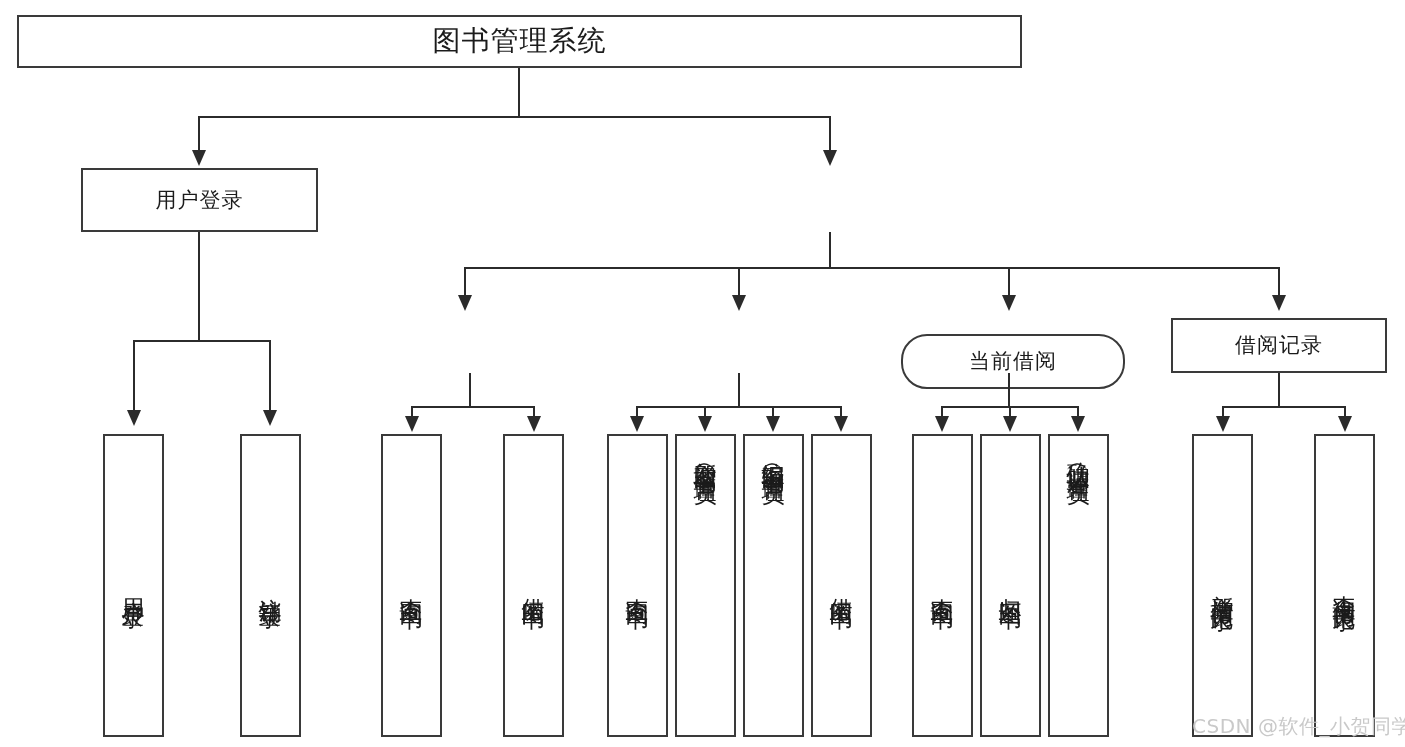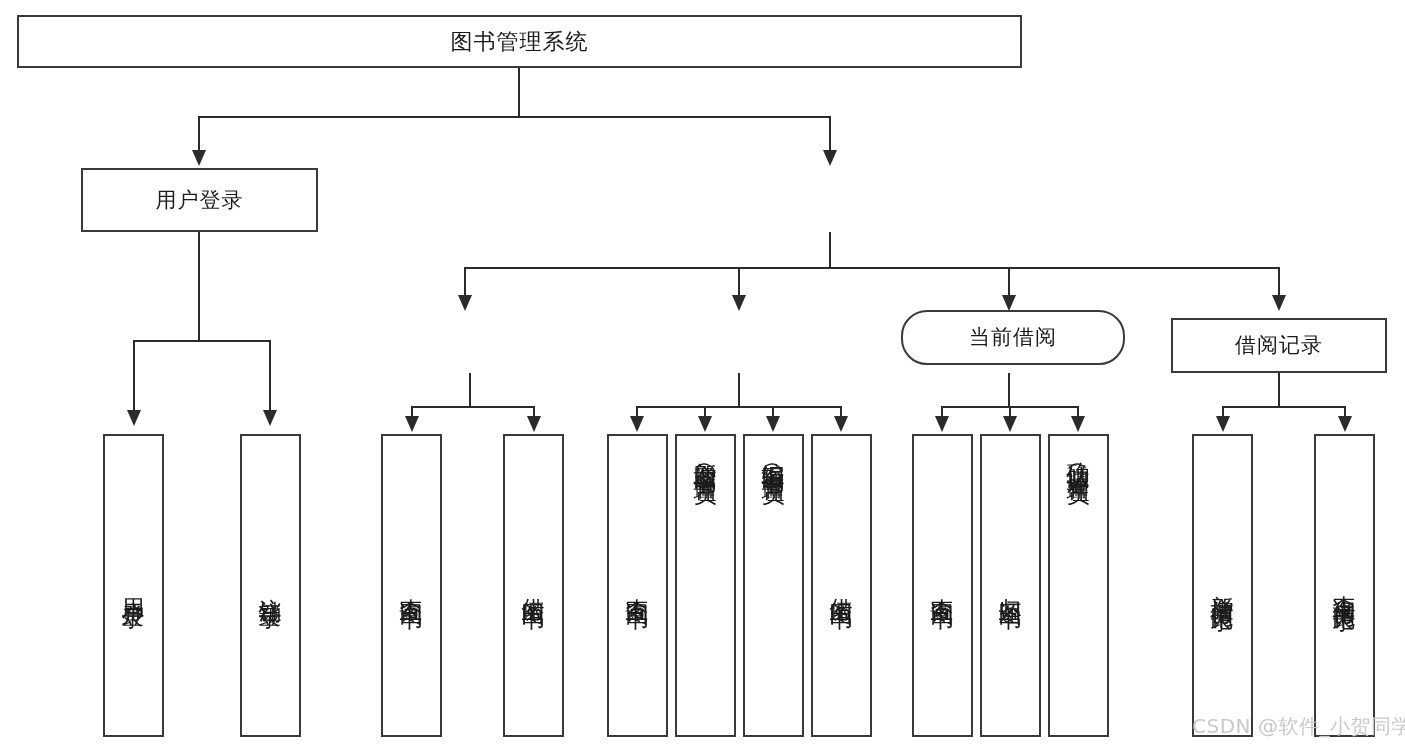--- a/index.html
+++ b/index.html
@@ -33,21 +33,21 @@
     display: block;
     text-align: center;
     line-height: 1.15;
     letter-spacing: 1px;
   }
   
   .node.horiz .label {
     font-size: 21px;
     white-space: nowrap;
   }
-  .node.root .label { font-size: 22px; }
+  .node.root .label { font-size: 28px; }
 
   
   .node.vert {
     align-items: flex-start;
     justify-content: center;
     padding-top: 8px;
   }
   .node.vert .label {
     writing-mode: vertical-rl;
     text-orientation: upright;
@@ -129,21 +129,21 @@
   <div class="arrow" style="left:732px; top:295px;"></div>
 
   <div class="conn vline" style="left:1008px; top:267px; width:2px; height:30px;"></div>
   <div class="arrow" style="left:1002px; top:295px;"></div>
 
   <div class="conn vline" style="left:1278px; top:267px; width:2px; height:30px;"></div>
   <div class="arrow" style="left:1272px; top:295px;"></div>
 
 
 
-  <div class="node horiz" style="left:901px; top:310px; width:224px; height:55px;border-radius:26px;">
+  <div class="node horiz" style="left:901px; top:334px; width:224px; height:55px;border-radius:26px;">
     <span class="label">当前借阅</span>
   </div>
 
   <div class="node horiz" style="left:1171px; top:318px; width:216px; height:55px;">
     <span class="label">借阅记录</span>
   </div>
 
   <div class="conn vline" style="left:469px; top:373px; width:2px; height:35px;"></div>
   <div class="conn hline" style="left:411px; top:406px; width:124px; height:2px;"></div>
   <div class="conn vline" style="left:411px; top:406px; width:2px; height:12px;"></div>

